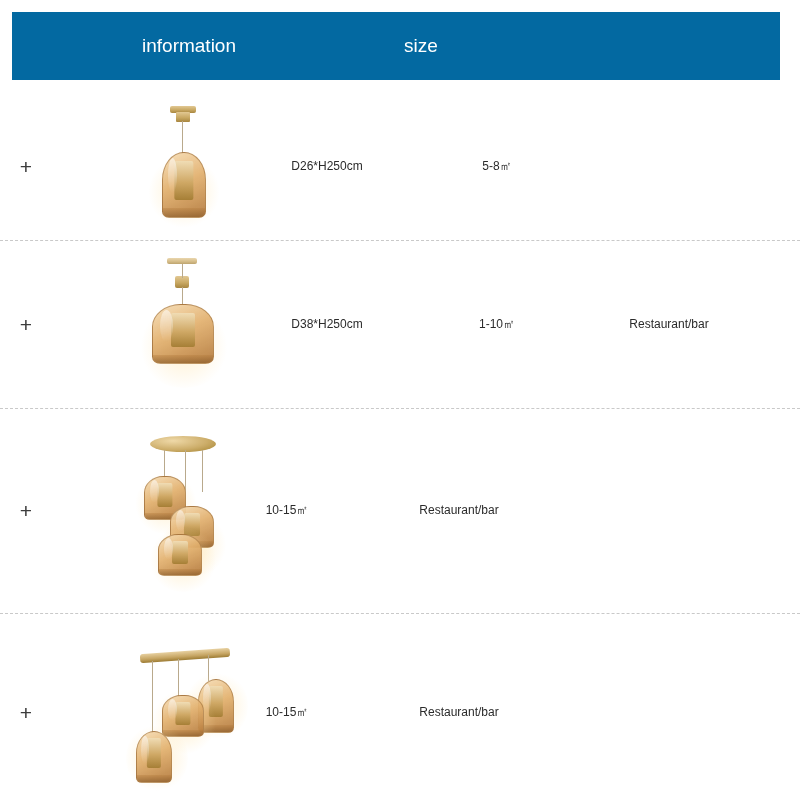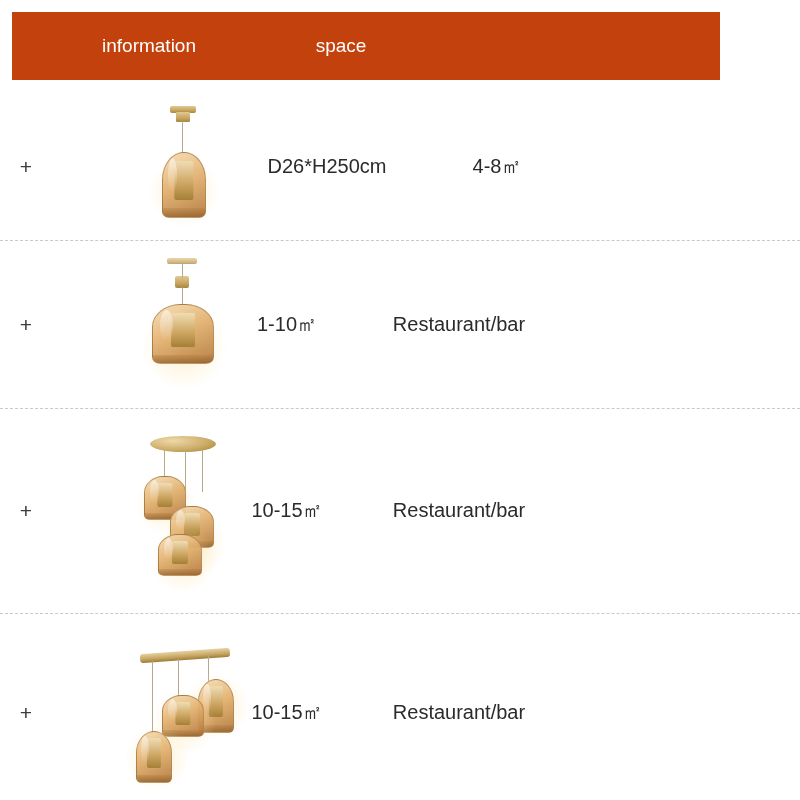--- a/index.html
+++ b/index.html
@@ -17,25 +17,26 @@
     height: 800px;
     background: #ffffff;
     overflow: hidden;
   }
 
   
   .header {
     position: absolute;
     left: 12px;
     top: 12px;
-    width: 708px;
+    width: 768px;
     height: 68px;
-    background: #c2410c;
+    background: #0369a1;
     display: flex;
     align-items: center;
+    gap: 40px;
   }
   .header .cell {
     color: #ffffff;
     font-size: 19px;
     text-align: center;
     white-space: nowrap;
   }
 
   
   .c-plus  { width: 52px;  flex: 0 0 52px;  }
@@ -53,21 +54,21 @@
     align-items: center;
   }
   .row .plus {
     font-size: 21px;
     color: #3c3c3c;
     text-align: center;
     line-height: 1;
     user-select: none;
   }
   .row .txt {
-    font-size: 20px;
+    font-size: 12px;
     color: #2b2b2b;
     text-align: center;
     white-space: nowrap;
   }
   .imgwrap {
     position: relative;
     height: 100%;
   }
 
   .divider {
@@ -141,21 +142,21 @@
   }
 </style>
 </head>
 <body>
 
 <div class="sheet">
 
   <div class="header">
     <div class="cell c-plus"></div>
     <div class="cell c-img">information</div>
-    <div class="cell c-apply">space</div>
+    <div class="cell c-apply">size</div>
   </div>
 
   <div class="row" style="top:96px; height:140px;">
     <div class="plus c-plus">+</div>
 
     <div class="imgwrap c-img">
 
       <div class="lamp">
         <div class="canopy" style="left:118px; top:10px; width:26px; height:7px;"></div>
         <div class="canopy" style="left:124px; top:16px; width:14px; height:10px; border-radius:1px;"></div>
@@ -163,21 +164,21 @@
         <div class="glow" style="left:96px; top:60px; width:72px; height:72px;"></div>
         <div class="shade round-top" style="left:110px; top:56px; width:44px; height:66px;">
           <div class="inner" style="top:12%; width:46%; height:62%;"></div>
           <div class="gloss"></div>
           <div class="base"></div>
         </div>
       </div>
     </div>
 
     <div class="txt c-size">D26*H250cm</div>
-    <div class="txt c-space">4-8㎡</div>
+    <div class="txt c-space">5-8㎡</div>
   </div>
 
   <div class="divider" style="top:240px;"></div>
 
   <div class="row" style="top:254px; height:140px;">
     <div class="plus c-plus">+</div>
 
     <div class="imgwrap c-img">
       <div class="lamp">
         <div class="canopy" style="left:115px; top:4px; width:30px; height:6px; opacity:.75;"></div>
@@ -186,20 +187,21 @@
         <div class="cord" style="left:130px; top:33px; height:18px;"></div>
         <div class="glow" style="left:86px; top:52px; width:92px; height:82px;"></div>
         <div class="shade dome" style="left:100px; top:50px; width:62px; height:60px;">
           <div class="inner" style="top:14%; width:40%; height:58%;"></div>
           <div class="gloss"></div>
           <div class="base"></div>
         </div>
       </div>
     </div>
 
+    <div class="txt c-size">D38*H250cm</div>
     <div class="txt c-space">1-10㎡</div>
     <div class="txt c-apply">Restaurant/bar</div>
   </div>
 
   <div class="divider" style="top:408px;"></div>
 
   <div class="row" style="top:422px; height:176px;">
     <div class="plus c-plus">+</div>
 
     <div class="imgwrap c-img">

